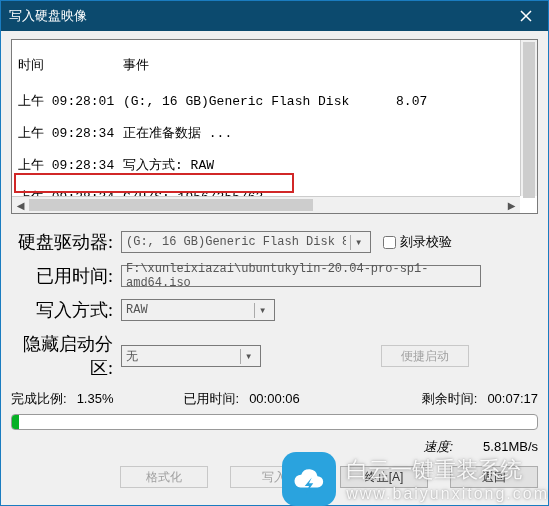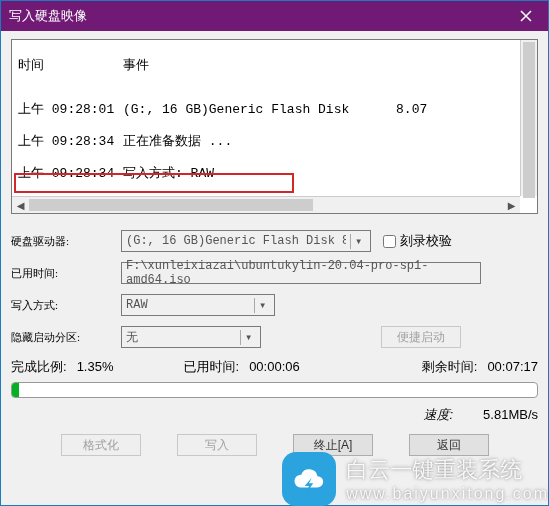--- a/index.html
+++ b/index.html
@@ -13,21 +13,21 @@
 }
 .window {
   width: 549px;
   height: 506px;
   background: #f0f0f0;
   border: 1px solid #1a7cc0;
   box-shadow: 0 6px 20px rgba(0,0,0,0.35);
 }
 .titlebar {
   height: 30px;
-  background: #701a75;
+  background: #0c4a6e;
   color: #fff;
   display: flex;
   align-items: center;
   padding: 0 0 0 8px;
   font-size: 13px;
 }
 .titlebar .title { flex: 1; }
 .close-btn {
   width: 45px; height: 30px;
   display: flex; align-items: center; justify-content: center;
@@ -57,21 +57,21 @@
   height: 175px;
   overflow: hidden;
 }
 .log-content {
   padding: 2px 6px;
   font-family: "SimSun", "NSimSun", "Courier New", monospace;
   font-size: 13px;
   white-space: pre;
   line-height: 16px;
 }
-.log-content .hdr-row { margin-bottom: 12px; }
+.log-content .hdr-row { margin-bottom: 4px; }
 .log-content .col-time { display:inline-block; width:105px; }
 .red-box {
   position: absolute;
   left: 2px;
   top: 133px;
   width: 280px;
   height: 20px;
   border: 2px solid #d12727;
   pointer-events: none;
 }
@@ -107,23 +107,23 @@
   background:#cdcdcd;
 }
 
 .form-area { margin-top: 16px; }
 .form-row {
   display:flex; align-items:center;
   margin-bottom: 10px;
 }
 .form-row .lbl {
   width: 110px;
-  text-align: left;
+  text-align: right;
   padding-right: 8px;
-  font-size: 11px;
+  font-size: 18px;
   font-family: Liberation Serif, serif;
 }
 .combo, .text-input {
   height: 22px;
   background: #fff;
   border: 1px solid #7a7a7a;
   font-family: "SimSun","Courier New",monospace;
   font-size: 12px;
   padding: 0 4px;
   display:flex; align-items:center;
@@ -141,21 +141,21 @@
 .checkbox-wrap { display:flex; align-items:center; margin-left:12px; font-size:13px; }
 .checkbox-wrap input { margin-right:4px; }
 
 .hide-row .combo { width:140px; }
 .hide-row .btn-right {
   margin-left: 120px;
 }
 
 .btn-flat {
   height: 22px;
-  width: 80px;
+  width: 88px;
   background: #e1e1e1;
   border: 1px solid #adadad;
   font-size: 12px;
   color: #333;
 }
 .btn-flat.disabled {
   color: #a0a0a0;
   background:#efefef;
   border-color:#c8c8c8;
 }
@@ -180,22 +180,23 @@
 }
 .progress-fill {
   height:100%;
   background: #06b025;
   width: 1.35%;
 }
 .speed-row { text-align:right; font-size:13px; margin-bottom: 10px;}
 .speed-row .k { margin-right: 30px; font-style: italic; }
 
 .bottom-buttons {
-  display:flex; gap: 36px;
+  display:flex; gap: 22px;
   margin-left: 50px;
+  justify-content: flex-end;
 }
 
 .watermark {
   position: absolute;
   right: 0; bottom: 0;
   display:flex; align-items:center;
   gap:10px;
   pointer-events:none;
 }
 .wm-icon {

